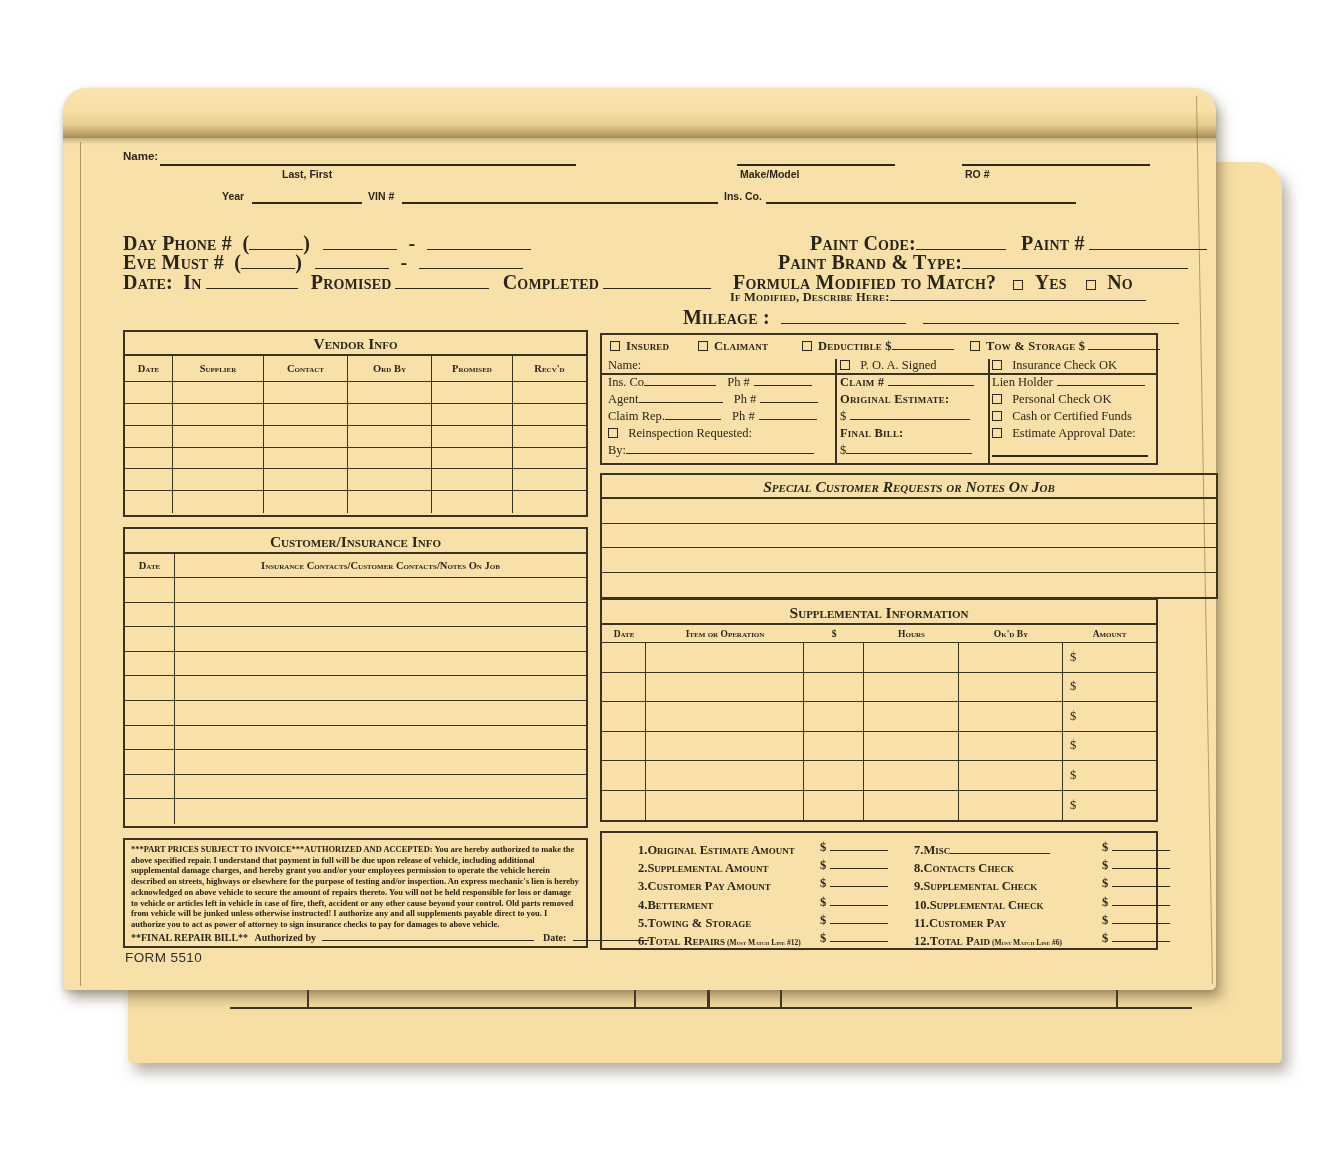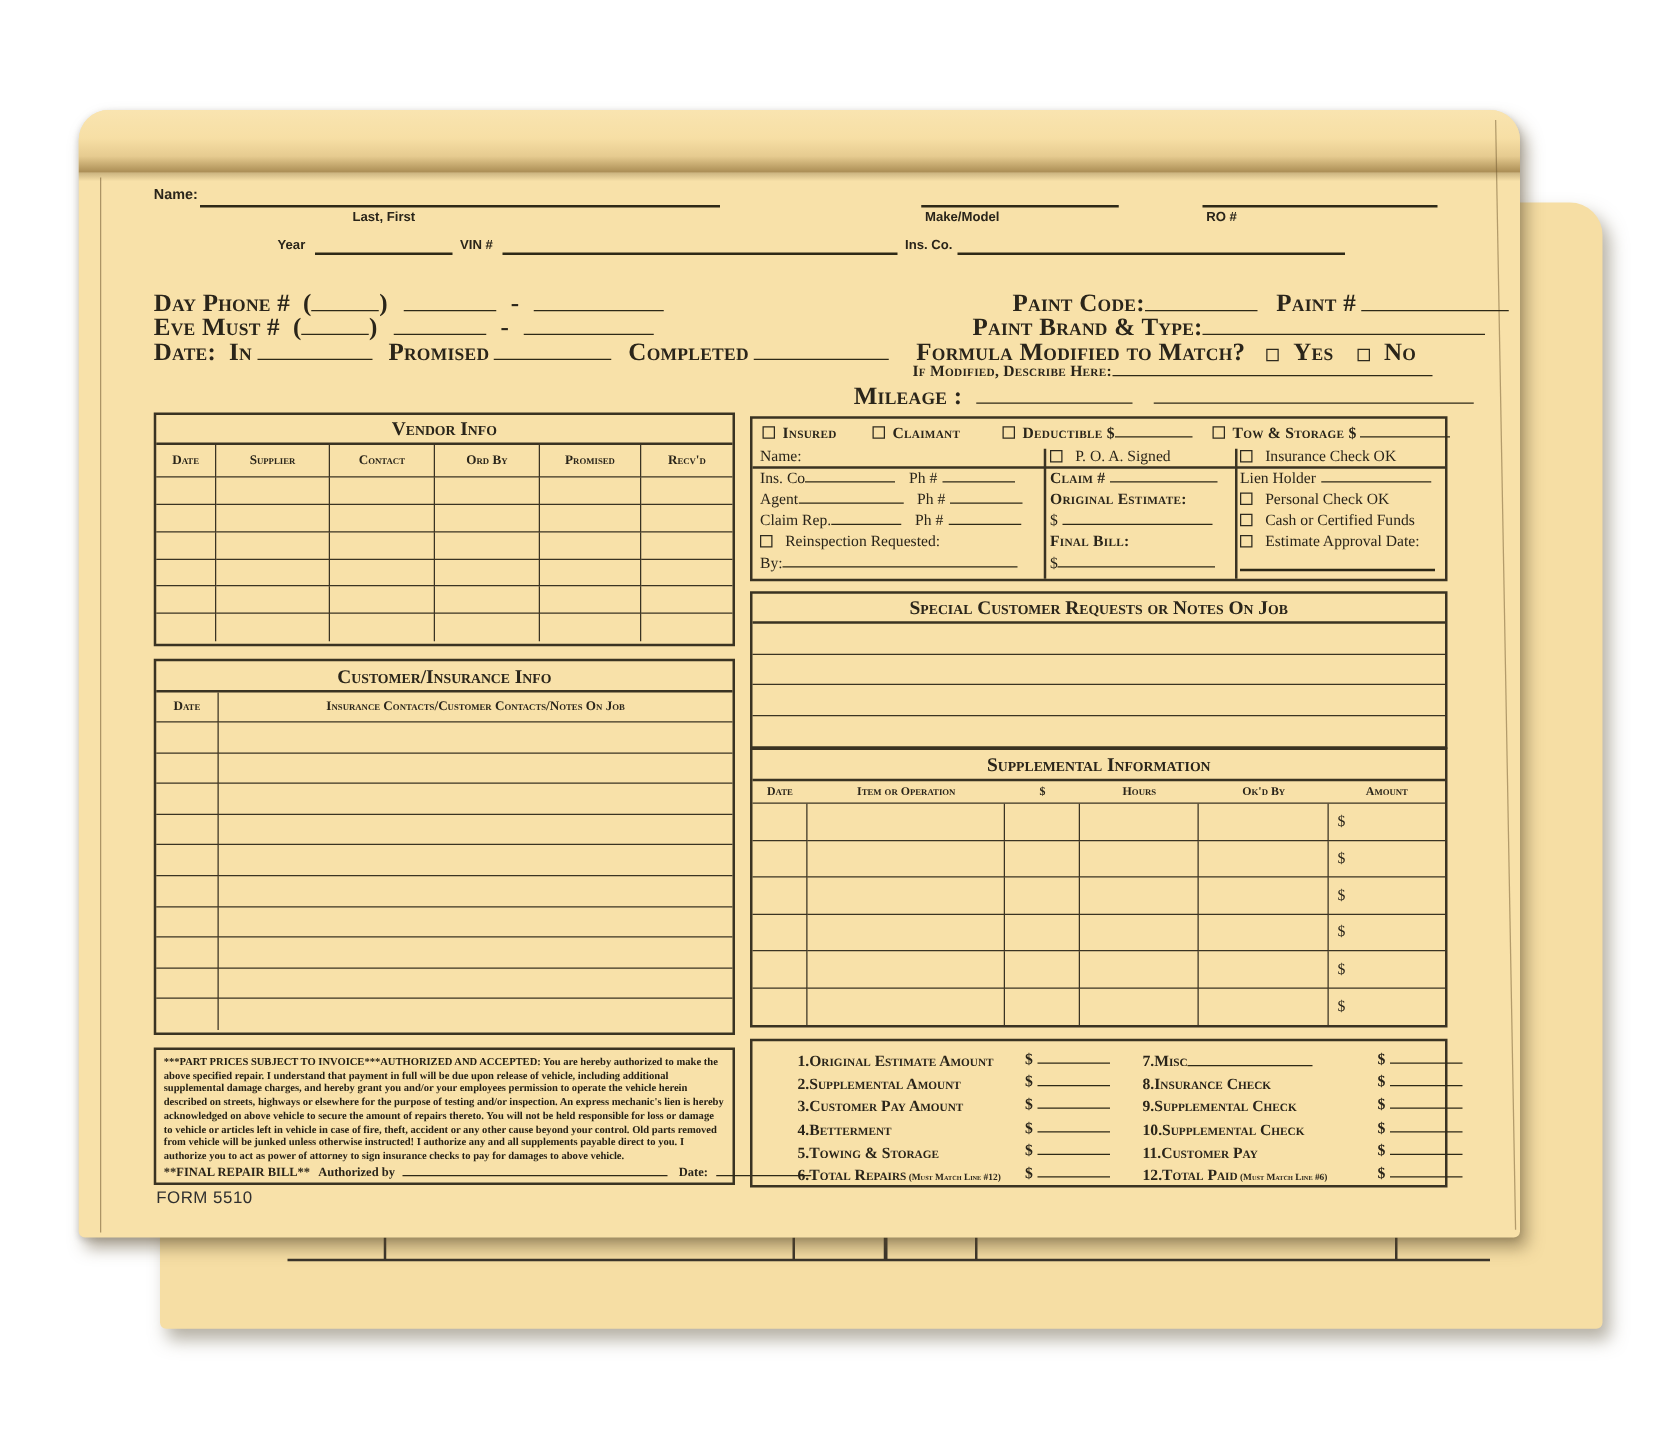--- a/index.html
+++ b/index.html
@@ -287,21 +287,21 @@
   <div class="t ser" style="left:992px;top:409px;">
     <span class="cb"></span>
     <span style="margin-left:7px">Cash or Certified Funds</span>
   </div>
   <div class="t ser" style="left:992px;top:426px;">
     <span class="cb"></span>
     <span style="margin-left:7px">Estimate Approval Date:</span>
   </div>
   <div class="hl" style="left:992px;top:455px;width:156px;"></div>
 
-  <div class="box" style="left:600px;top:473px;width:558px;height:126px;">
+  <div class="box" style="left:600px;top:473px;width:618px;height:126px;font-style:italic;">
     <div class="box-title" style="height:24px;line-height:24px;">Special Customer Requests or Notes On Job</div>
     <div id="special-rows" style="height:98px;">
         <div class="srow" style="height: 24.5px;"></div>
         <div class="srow" style="height: 24.5px;"></div>
         <div class="srow" style="height: 24.5px;"></div>
         <div class="srow last" style="height: 24.5px;"></div>
       </div>
   </div>
 
   <div class="box" style="left:600px;top:598px;width:558px;height:224px;">
@@ -363,21 +363,21 @@
         <div class="t" style="left: 14px; top: 43.4px;"><span class="tot-num">3.</span><span class="tot-lbl">Customer Pay Amount</span></div>
         <div class="t tot-num" style="left: 196px; top: 43.4px;"><span>$</span><span class="ln" style="width:58px;height:10px;margin-left:4px"></span></div>
         <div class="t" style="left: 14px; top: 61.6px;"><span class="tot-num">4.</span><span class="tot-lbl">Betterment</span></div>
         <div class="t tot-num" style="left: 196px; top: 61.6px;"><span>$</span><span class="ln" style="width:58px;height:10px;margin-left:4px"></span></div>
         <div class="t" style="left: 14px; top: 79.8px;"><span class="tot-num">5.</span><span class="tot-lbl">Towing &amp; Storage</span></div>
         <div class="t tot-num" style="left: 196px; top: 79.8px;"><span>$</span><span class="ln" style="width:58px;height:10px;margin-left:4px"></span></div>
         <div class="t" style="left: 14px; top: 98px;"><span class="tot-num">6.</span><span class="tot-lbl">Total Repairs</span><span class="tot-note"> (Must Match Line #12)</span></div>
         <div class="t tot-num" style="left: 196px; top: 98px;"><span>$</span><span class="ln" style="width:58px;height:10px;margin-left:4px"></span></div>
         <div class="t" style="left: 290px; top: 7px; text-align: center;"><span class="tot-num">7.</span><span class="tot-lbl">Misc</span><span class="ln" style="width:100px;height:10px"></span></div>
         <div class="t tot-num" style="left: 478px; top: 7px;"><span>$</span><span class="ln" style="width:58px;height:10px;margin-left:4px"></span></div>
-        <div class="t" style="left: 290px; top: 25.2px;"><span class="tot-num">8.</span><span class="tot-lbl">Insurance Check</span></div>
+        <div class="t" style="left: 290px; top: 25.2px;"><span class="tot-num">8.</span><span class="tot-lbl">Contacts Check</span></div>
         <div class="t tot-num" style="left: 478px; top: 25.2px;"><span>$</span><span class="ln" style="width:58px;height:10px;margin-left:4px"></span></div>
         <div class="t" style="left: 290px; top: 43.4px;"><span class="tot-num">9.</span><span class="tot-lbl">Supplemental Check</span></div>
         <div class="t tot-num" style="left: 478px; top: 43.4px;"><span>$</span><span class="ln" style="width:58px;height:10px;margin-left:4px"></span></div>
         <div class="t" style="left: 290px; top: 61.6px;"><span class="tot-num">10.</span><span class="tot-lbl">Supplemental Check</span></div>
         <div class="t tot-num" style="left: 478px; top: 61.6px;"><span>$</span><span class="ln" style="width:58px;height:10px;margin-left:4px"></span></div>
         <div class="t" style="left: 290px; top: 79.8px;"><span class="tot-num">11.</span><span class="tot-lbl">Customer Pay</span></div>
         <div class="t tot-num" style="left: 478px; top: 79.8px;"><span>$</span><span class="ln" style="width:58px;height:10px;margin-left:4px"></span></div>
         <div class="t" style="left: 290px; top: 98px;"><span class="tot-num">12.</span><span class="tot-lbl">Total Paid</span><span class="tot-note"> (Must Match Line #6)</span></div>
         <div class="t tot-num" style="left: 478px; top: 98px;"><span>$</span><span class="ln" style="width:58px;height:10px;margin-left:4px"></span></div>
       </div>

